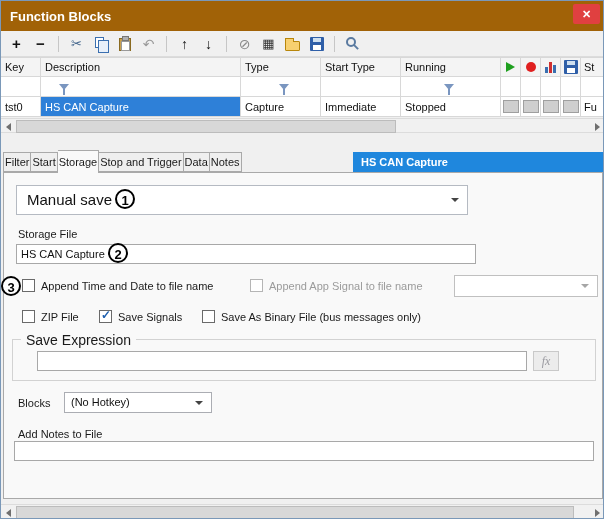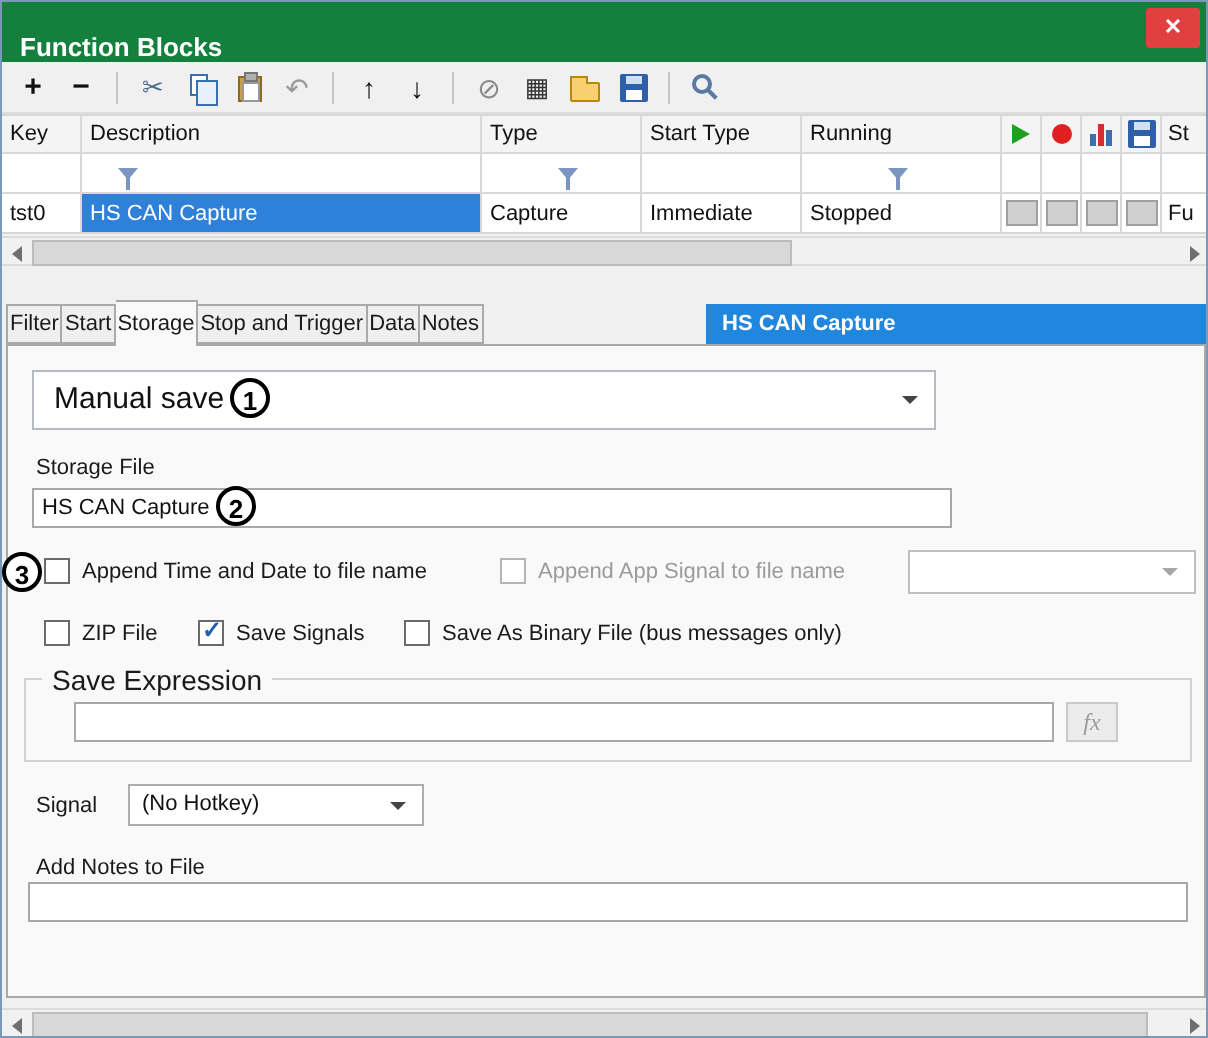--- a/index.html
+++ b/index.html
@@ -1,21 +1,21 @@
 <!DOCTYPE html>
 <html><head>
 <meta charset="utf-8">
 <style>
   html,body{margin:0;padding:0;background:#ffffff;}
   *{box-sizing:border-box;}
   .window{position:relative;width:604px;height:519px;background:#f0f0f0;
           font-family:"Liberation Sans",sans-serif;border:1px solid #7a98b8;overflow:hidden;}
 
   
-  .titlebar{position:absolute;top:0;left:0;right:0;height:30px;background:#15803d;display:flex;align-items:flex-end;}
+  .titlebar{position:absolute;top:0;left:0;right:0;height:30px;background:#a16207;display:flex;align-items:center;}
   .titlebar .title{color:#fff;font-size:13px;font-weight:bold;padding-left:9px;}
   .close-btn{position:absolute;top:3px;right:3px;width:27px;height:20px;background:#e04040;border-radius:2px;
              color:#fff;font-size:11px;line-height:20px;text-align:center;font-weight:bold;}
 
   
   .toolbar{position:absolute;top:30px;left:0;right:0;height:26px;background:#f0f0f0;
            border-bottom:1px solid #dcdcdc;display:flex;align-items:center;padding-left:5px;gap:3px;}
   .tbtn{width:21px;height:21px;display:flex;align-items:center;justify-content:center;}
   .glyph{font-size:13px;color:#222;}
   .glyph.bold{font-weight:bold;font-size:15px;color:#111;}
@@ -289,21 +289,21 @@
     <span class="lbl lbl-sig">Save Signals</span>
     <div class="cb cb-bin"></div>
     <span class="lbl lbl-bin">Save As Binary File (bus messages only)</span>
 
     <div class="group">
       <span class="legend">Save Expression</span>
       <input class="tin in-expr" type="text" value="" style="">
       <div class="fx">fx</div>
     </div>
 
-    <span class="lbl lbl-hotkey">Signal</span>
+    <span class="lbl lbl-hotkey">Blocks</span>
     <div class="combo combo-hotkey">
       <span class="txt">(No Hotkey)</span>
       <span class="caret"></span>
     </div>
 
     <span class="lbl lbl-notes">Add Notes to File</span>
     <input class="tin in-notes" type="text" value="" style="">
   </div>
 
   <div class="hscroll hs-bottom">

